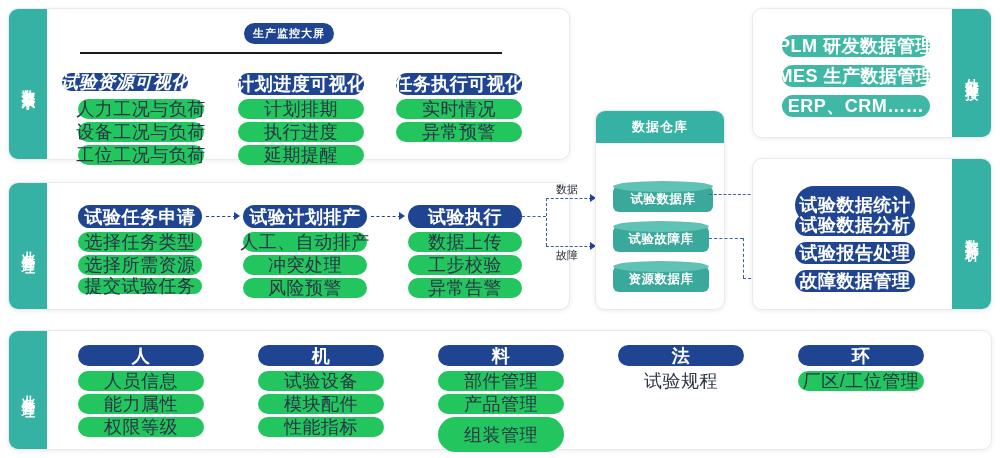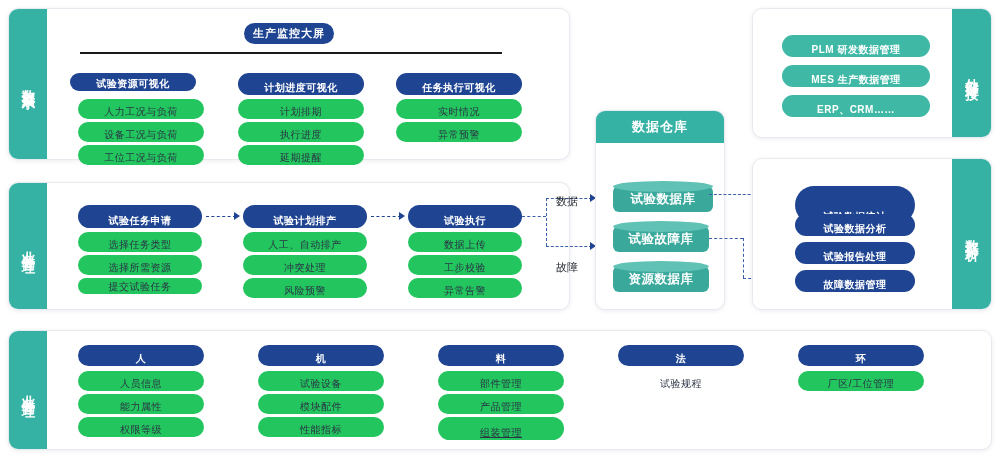--- a/index.html
+++ b/index.html
@@ -31,24 +31,24 @@
     box-sizing:border-box;
     text-align:center;
   }
   .vbar span{writing-mode:vertical-rl;text-orientation:upright;letter-spacing:3px;}
   .vbar.left{border-radius:9px 0 0 9px;}
   .vbar.right{border-radius:0 9px 9px 0;}
 
   
   .pill{
     position:absolute;
-    display:flex;align-items:flex-end;justify-content:center;
+    display:flex;align-items:center;justify-content:center;
     box-sizing:border-box;
     border-radius:999px;
-    font-size:10px;
+    font-size:18px;
     white-space:nowrap;
   }
   .pill.navy{
     background:#1f4491;color:#ffffff;font-weight:bold;letter-spacing:.5px;
   }
   .pill.light{
     background:#22c55e;color:#2b3444;font-weight:normal;letter-spacing:.5px;
   }
   .pill.teal{
     background:#3fb8a6;color:#ffffff;font-weight:bold;letter-spacing:.5px;
@@ -85,40 +85,40 @@
 
   
   .dash-h{position:absolute;height:0;border-top:1.5px dashed #3a5fa8;}
   .dash-v{position:absolute;width:0;border-left:1.5px dashed #3a5fa8;}
   .arrow{
     position:absolute;width:0;height:0;
     border-top:4px solid transparent;border-bottom:4px solid transparent;
     border-left:6px solid #1f4491;
   }
   .conn-label{
-    position:absolute;font-size:11px;color:#22272f;white-space:nowrap;margin-top:12px;
+    position:absolute;font-size:11px;color:#22272f;white-space:nowrap;
   }
   .flow-line{position:absolute;height:0;border-top:1.5px dashed #1f4491;}
 </style>
 </head>
 <body>
 
 <div id="stage">
 
   <div class="card" style="left:8px;top:8px;width:562px;height:152px;"></div>
   <div class="vbar left" style="left:9px;top:9px;width:38px;height:150px;">
     <span>数据展示</span>
   </div>
 
   <div class="title-pill" style="left:244px;top:23px;width:90px;height:21px;">
     <span>生产监控大屏</span>
   </div>
   <div class="hr-dark" style="left:80px;top:52px;width:422px;"></div>
 
-  <div class="pill navy" style="left:70px;top:73px;width:126px;height:18px;">
+  <div class="pill navy" style="left:62px;top:73px;width:126px;height:18px;font-style:italic;">
     <span>试验资源可视化</span>
   </div>
   <div class="pill light" style="left:78px;top:99px;width:126px;height:20px;">
     <span>人力工况与负荷</span>
   </div>
   <div class="pill light" style="left:78px;top:122px;width:126px;height:20px;">
     <span>设备工况与负荷</span>
   </div>
   <div class="pill light" style="left:78px;top:145px;width:126px;height:20px;">
     <span>工位工况与负荷</span>
@@ -302,21 +302,21 @@
 
   <div class="pill navy" style="left:438px;top:345px;width:126px;height:21px;">
     <span>料</span>
   </div>
   <div class="pill light" style="left:438px;top:371px;width:126px;height:20px;">
     <span>部件管理</span>
   </div>
   <div class="pill light" style="left:438px;top:394px;width:126px;height:20px;">
     <span>产品管理</span>
   </div>
-  <div class="pill light" style="left:438px;top:417px;width:126px;height:23px;text-decoration:underline;">
+  <div class="pill light" style="left:438px;top:417px;width:126px;height:35px;">
     <span>组装管理</span>
   </div>
 
   <div class="pill navy" style="left:618px;top:345px;width:126px;height:21px;">
     <span>法</span>
   </div>
   <div class="pill light" style="left:618px;top:371px;width:126px;height:20px;background:transparent;">
     <span>试验规程</span>
   </div>
 

